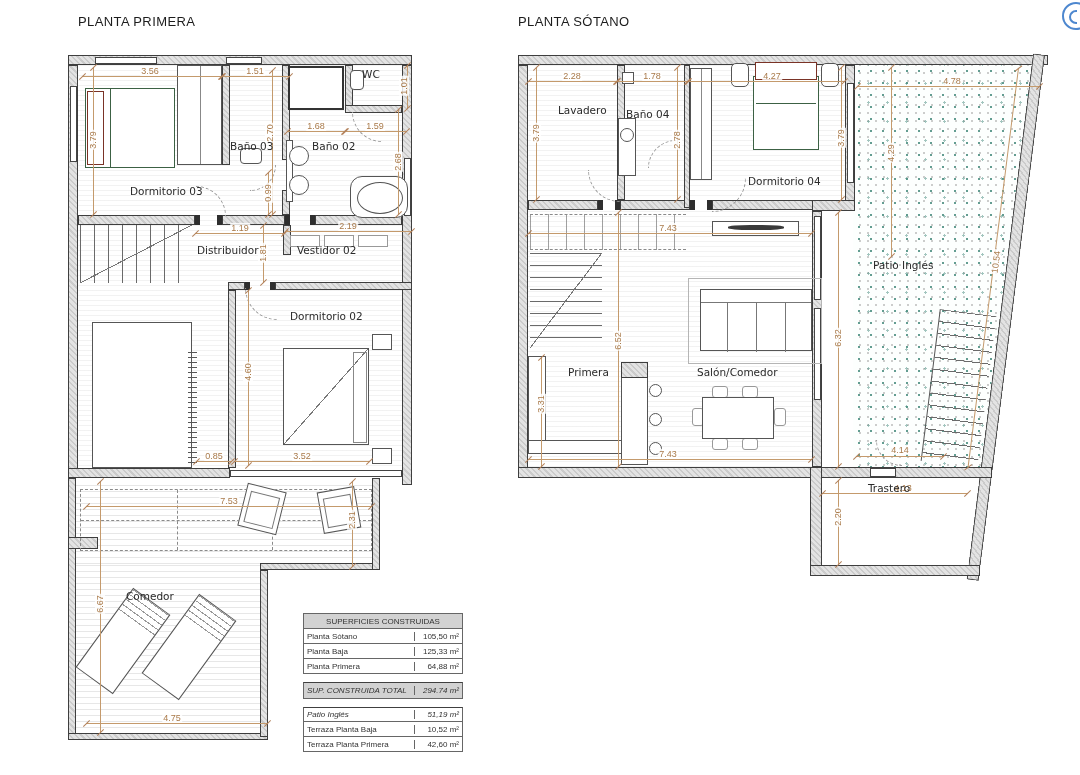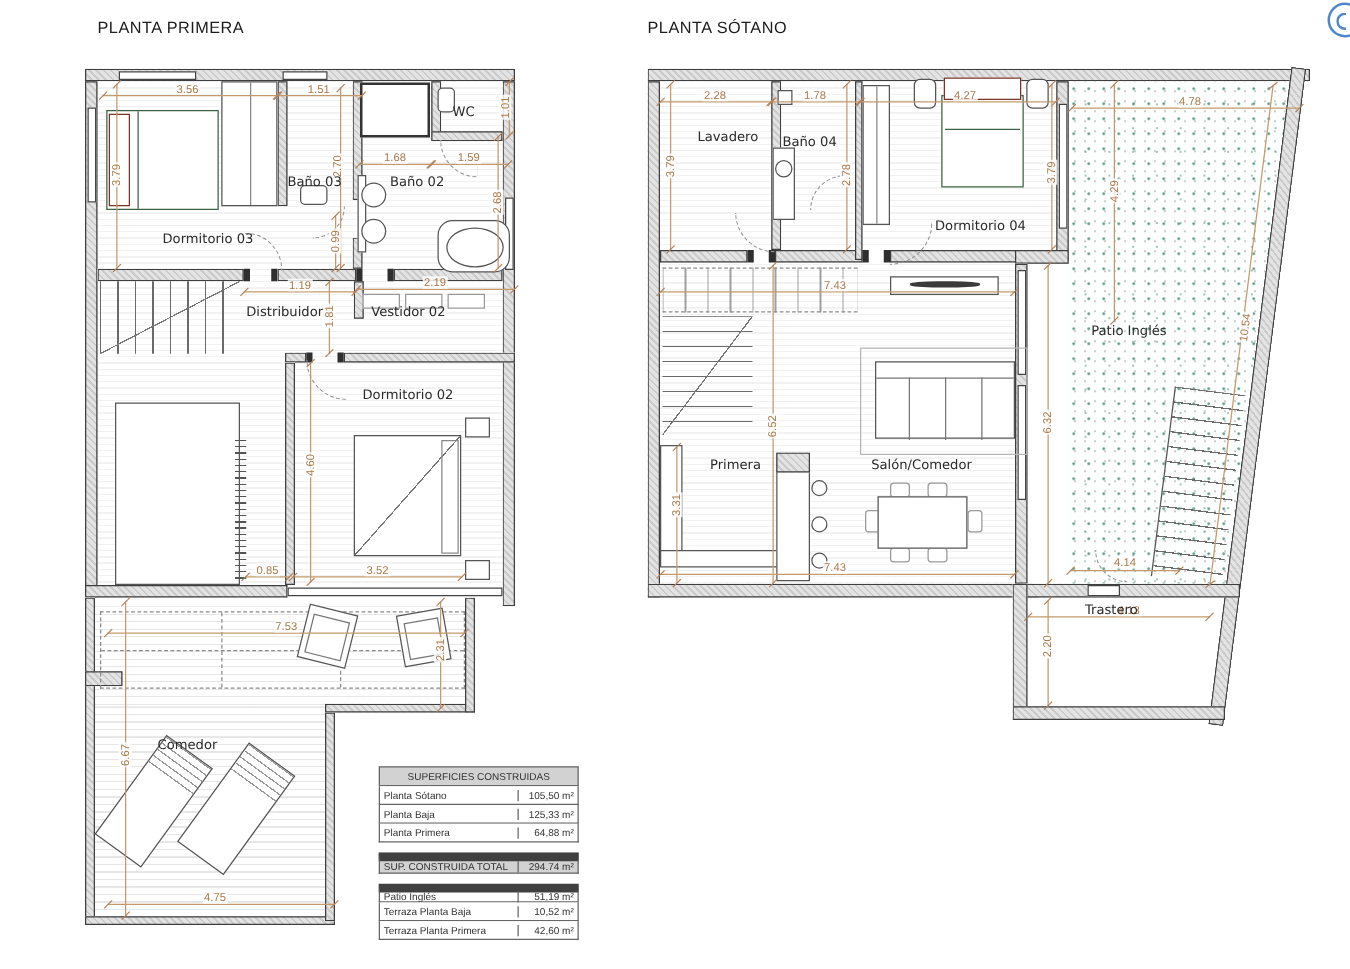--- a/index.html
+++ b/index.html
@@ -22,21 +22,21 @@
   .arcq{position:absolute;box-sizing:border-box;}
   .jamb{position:absolute;background:#2e2e2e;}
   .treadsV{background-image:repeating-linear-gradient(90deg,#6a6a6a 0 1px,transparent 1px 14px);}
   .treadsH{background-image:repeating-linear-gradient(180deg,#6a6a6a 0 1px,transparent 1px 12px);}
   .diag{position:absolute;left:0;top:0;right:0;bottom:0;background:linear-gradient(to bottom right,transparent calc(50% - .5px),#777 calc(50% - .5px) calc(50% + .5px),transparent calc(50% + .5px));}
   .dash{position:absolute;border:1px dashed #8a8a8a;box-sizing:border-box;}
   .stip{position:absolute;background-color:#fdfffe;background-image:radial-gradient(rgba(72,140,126,.85) 1px,transparent 1.2px),radial-gradient(rgba(72,140,126,.5) 1px,transparent 1.2px),radial-gradient(rgba(130,130,130,.4) .8px,transparent 1px);background-size:12px 12px,19px 19px,8px 8px;background-position:0 0,6px 9px,3px 4px;}
   .tbl{position:absolute;left:303px;top:613px;width:160px;font-size:8px;color:#333;z-index:8;font-family:"Liberation Sans",sans-serif;}
   .thead{height:16px;background:#d2d2d2;border:1px solid #666;text-align:center;line-height:16px;box-sizing:border-box;}
   .trow{display:flex;height:15px;border:1px solid #666;border-top:0;align-items:center;box-sizing:border-box;background:#fff;}
-  .trow.first{border-top:7px solid #404040;}
+  .trow.first{border-top:1px solid #404040;font-style:italic;}
   .trow.gray{background:#d2d2d2;height:17px;}
   .tlab{flex:1;padding-left:3px;}
   .tval{width:48px;border-left:1px solid #666;text-align:right;padding-right:3px;box-sizing:border-box;}
 </style>
 </head>
 <body>
 
 <div class="page">
 
   <div class="t" style="left:78px;top:14px">PLANTA PRIMERA</div>
@@ -180,21 +180,21 @@
     <span class="dim" style="left:214px;top:456px">0.85</span>
     <span class="dim" style="left:302px;top:456px">3.52</span>
     <span class="dim" style="left:229px;top:501px">7.53</span>
     <span class="dim v" style="left:352px;top:520px">2.31</span>
     <span class="dim v" style="left:100px;top:604px">6.67</span>
     <span class="dim" style="left:172px;top:718px">4.75</span>
 
     <span class="rm" style="left:130px;top:185px">Dormitorio 03</span>
     <span class="rm" style="left:230px;top:140px">Baño 03</span>
     <span class="rm" style="left:312px;top:140px">Baño 02</span>
-    <span class="rm" style="left:362px;top:84px">WC</span>
+    <span class="rm" style="left:362px;top:68px">WC</span>
     <span class="rm" style="left:197px;top:244px">Distribuidor</span>
     <span class="rm" style="left:297px;top:244px">Vestidor 02</span>
     <span class="rm" style="left:290px;top:310px">Dormitorio 02</span>
     <span class="rm" style="left:126px;top:590px">Comedor</span>
   </div>
 
   <div>
 
     <div class="fl" style="left:528px;top:65px;width:317px;height:135px"></div>
     <div class="fl" style="left:528px;top:211px;width:284px;height:256px"></div>

